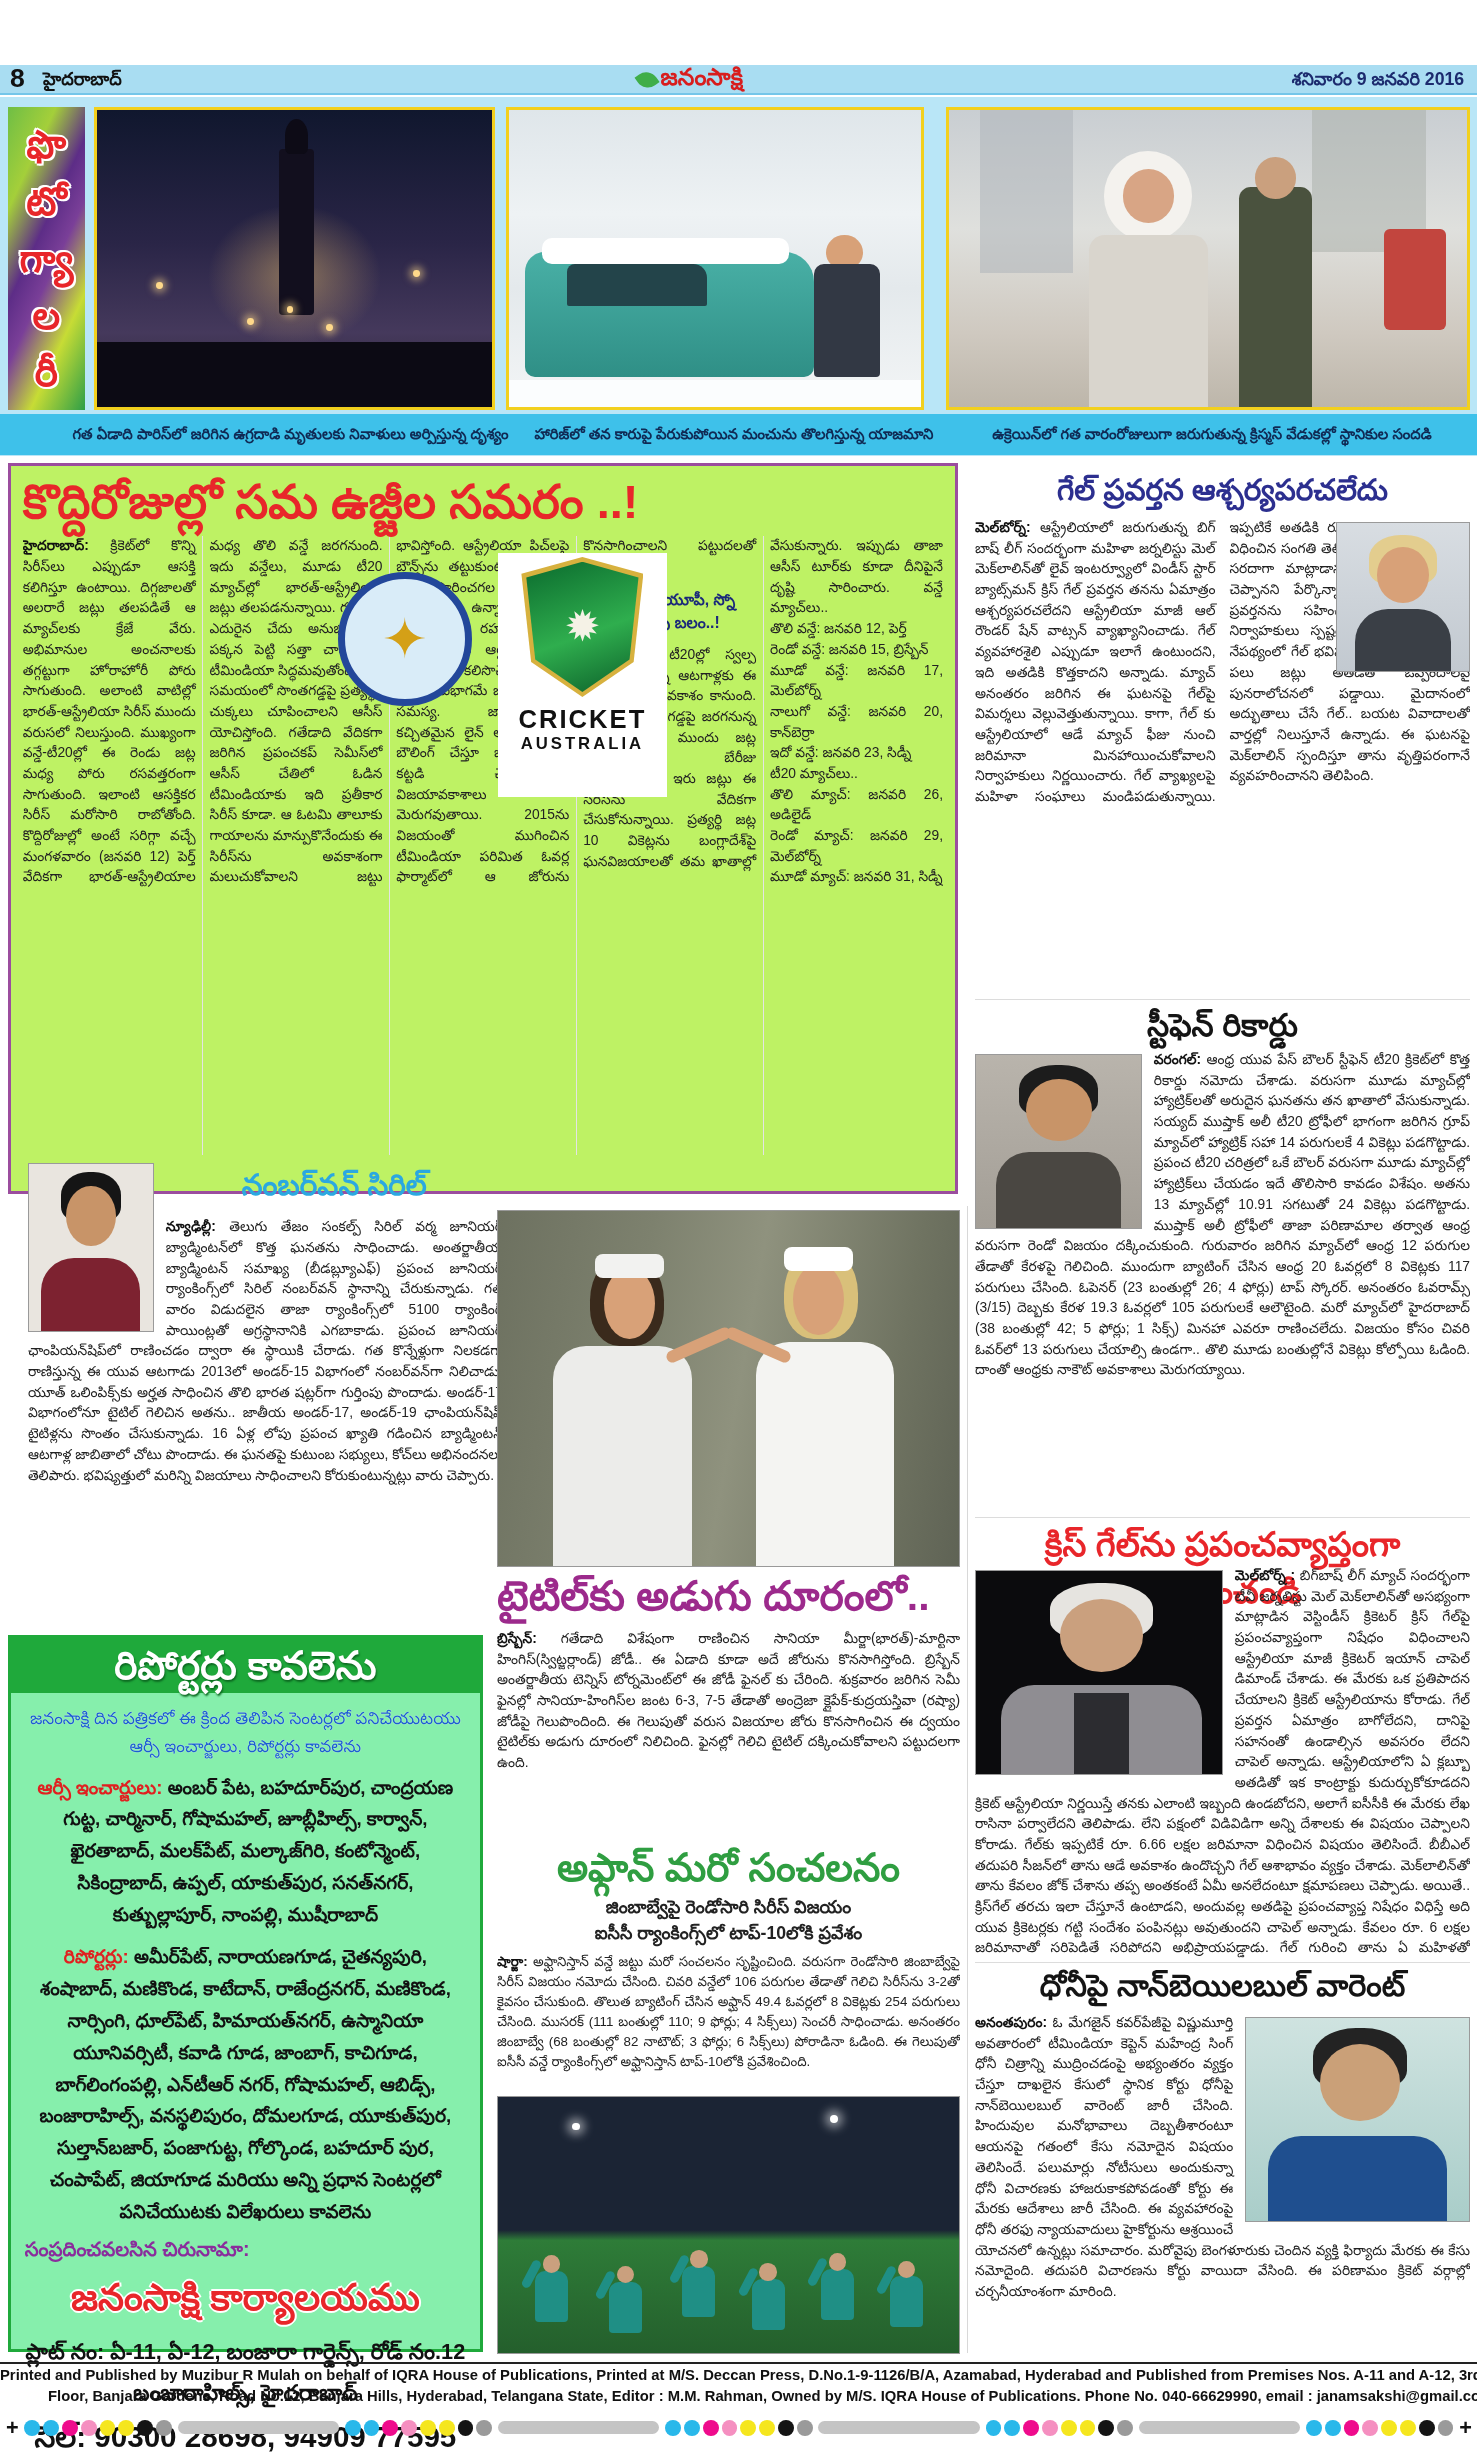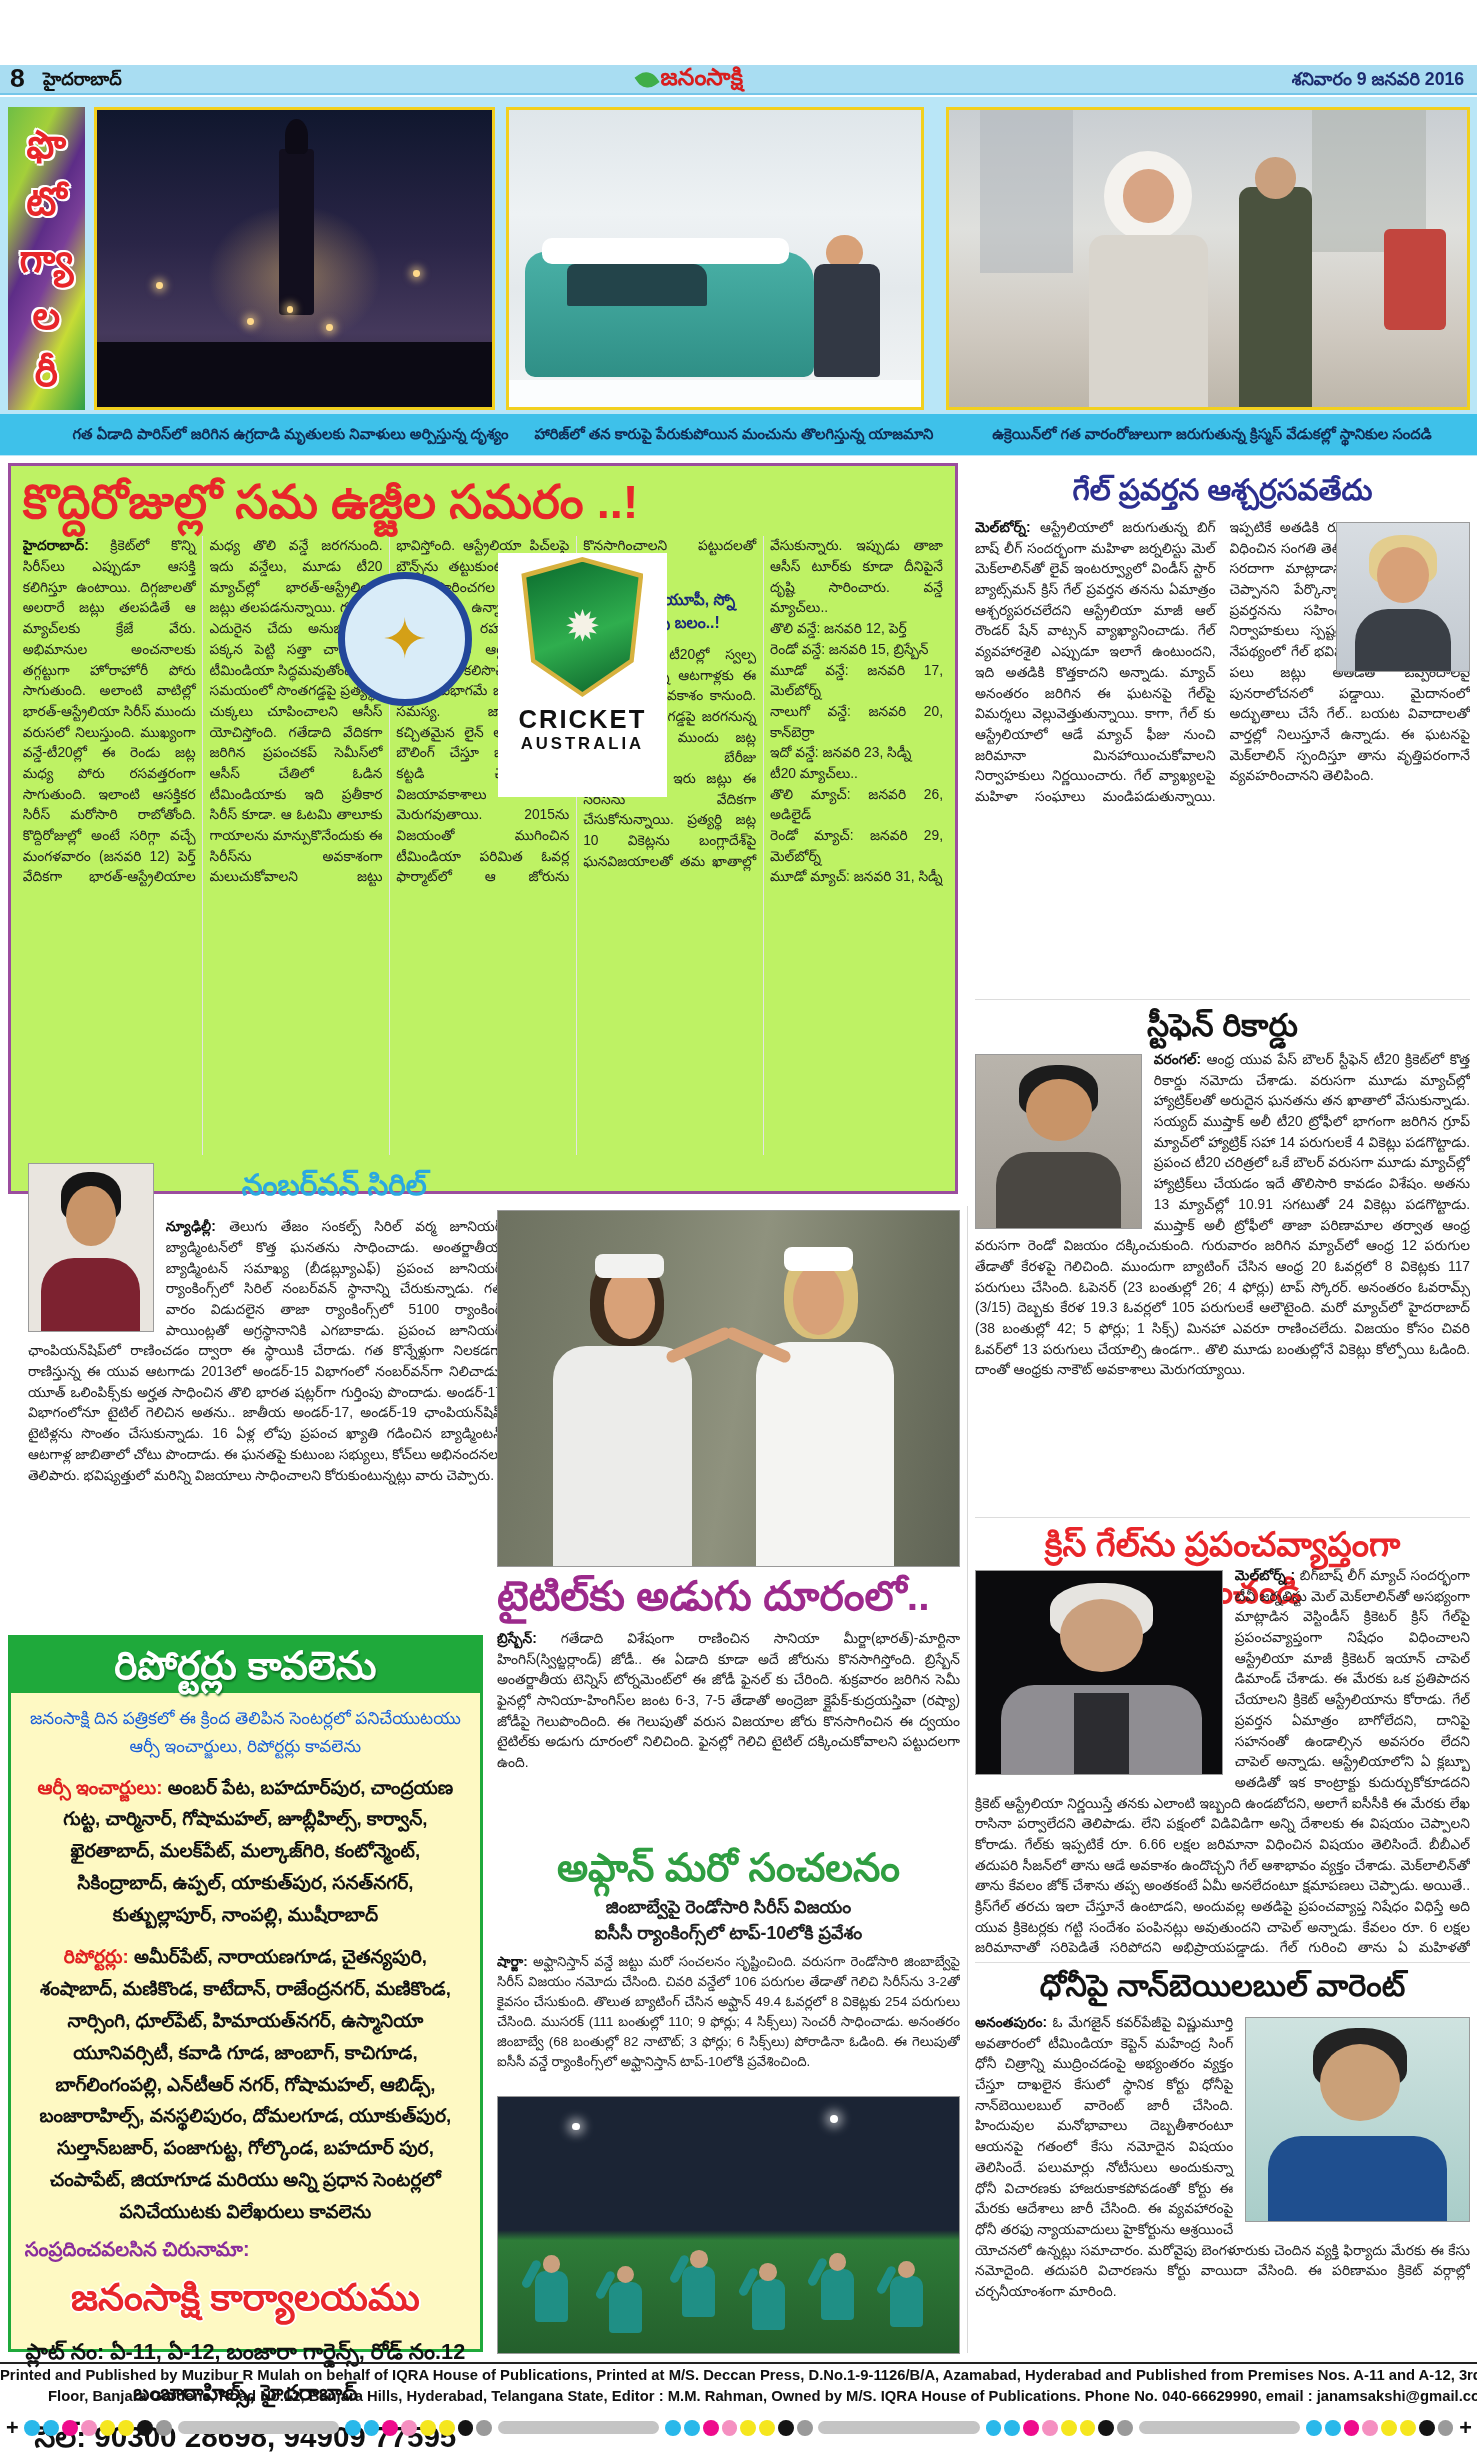--- a/index.html
+++ b/index.html
@@ -150,21 +150,21 @@
   .flood { position:absolute; width:7.9px; height:7.9px; border-radius:50%; background:#fff;
     box-shadow:0 0 9.9px 4.9px rgba(255,255,255,.5); }
   .afg-player { position:absolute; width:33px; height:51px; background:#1f8f85; border-radius:9.9px 9.9px 3.9px 3.9px; }
   .afg-player::before { content:""; position:absolute; left:7.9px; top:-15.8px; width:17.7px; height:17.7px;
     border-radius:50%; background:#caa07e; }
   .afg-player::after { content:""; position:absolute; left:-7.9px; top:-11.8px; width:8.9px; height:29.6px;
     background:#1f8f85; border-radius:4.9px; transform:rotate(28deg); }
 
   
   .ad-box { position:absolute; left:7.9px; top:1635px; width:475px; height:717px;
-    border:3.9px solid #1fa93b; background:#fef9c3; }
+    border:3.9px solid #1fa93b; background:#86efac; }
   .ad-title { height:55px; background:#1fa93b; color:#fff; font-size:39px; font-weight:bold;
     text-align:center; line-height:55px; text-shadow:1px 2px 2px #0d6b22; }
   .ad-content { padding:11.8px 13.8px; display:flex; flex-direction:column; gap:10.8px; }
   .ad-intro { color:#1a5fd0; font-weight:normal; font-size:17px; text-align:center; line-height:1.65;
     text-shadow:0 0 1px #fff; }
   .ad-list { font-size:18.7px; font-weight:600; color:#111; text-align:center; line-height:1.7; }
   .ad-label-red { color:#e02020; font-weight:bold; }
   .ad-contact { color:#8a2d9c; font-weight:bold; font-size:19.7px; }
   .ad-office { text-align:center; color:#e8262a; font-size:37px; font-weight:bold;
     text-shadow:-2px 0 #fff,2px 0 #fff,0 -2px #fff,0 2px #fff; }
@@ -271,21 +271,21 @@
     <div class="ca-shield-outer">
       <div class="ca-shield-inner">
         <span class="ca-star">✹</span>
       </div>
     </div>
     <div class="ca-line1">CRICKET</div>
     <div class="ca-line2">AUSTRALIA</div>
   </div>
 </div>
 
-<div class="rc-head gr-head">గేల్ ప్రవర్తన ఆశ్చర్రసవతేదు</div>
+<div class="rc-head gr-head">గేల్ ప్రవర్తన ఆశ్చర్యపరచలేదు</div>
 <div class="rc-body gr-body">
   <b class="dateline">మెల్‌బోర్న్:</b>
   <span> ఆస్ట్రేలియాలో జరుగుతున్న బిగ్ బాష్ లీగ్ సందర్భంగా మహిళా జర్నలిస్టు మెల్ మెక్‌లాలిన్‌తో లైవ్ ఇంటర్వ్యూలో విండీస్ స్టార్ బ్యాట్స్‌మన్ క్రిస్ గేల్ ప్రవర్తన తనను ఏమాత్రం ఆశ్చర్యపరచలేదని ఆస్ట్రేలియా మాజీ ఆల్ రౌండర్ షేన్ వాట్సన్ వ్యాఖ్యానించాడు. గేల్ వ్యవహారశైలి ఎప్పుడూ ఇలాగే ఉంటుందని, ఇది అతడికి కొత్తకాదని అన్నాడు. మ్యాచ్ అనంతరం జరిగిన ఈ ఘటనపై గేల్‌పై విమర్శలు వెల్లువెత్తుతున్నాయి. కాగా, గేల్ కు ఆస్ట్రేలియాలో ఆడే మ్యాచ్ ఫీజు నుంచి జరిమానా మినహాయించుకోవాలని నిర్వాహకులు నిర్ణయించారు. గేల్ వ్యాఖ్యలపై మహిళా సంఘాలు మండిపడుతున్నాయి. ఇప్పటికే అతడికి రూ.6.66 లక్షల జరిమానా విధించిన సంగతి తెలిసిందే. గేల్ మాత్రం తాను సరదాగా మాట్లాడానని, క్షమాపణలు కూడా చెప్పానని పేర్కొన్నాడు. అయితే ఇలాంటి ప్రవర్తనను సహించబోమని బిగ్ బాష్ నిర్వాహకులు స్పష్టం చేశారు. ఈ వివాదం నేపథ్యంలో గేల్ భవిష్యత్తుపై చర్చ మొదలైంది. పలు జట్లు అతడితో ఒప్పందాలపై పునరాలోచనలో పడ్డాయి. మైదానంలో అద్భుతాలు చేసే గేల్.. బయట వివాదాలతో వార్తల్లో నిలుస్తూనే ఉన్నాడు. ఈ ఘటనపై మెక్‌లాలిన్ స్పందిస్తూ తాను వృత్తిపరంగానే వ్యవహరించానని తెలిపింది.</span>
 </div>
 <div class="photo abs gayle-photo">
   <div class="p-hair" style="left:24%;top:8%;width:52%;height:34%;background:#e3cd8e;border-radius:46% 46% 30% 30%;"></div>
   <div class="p-face" style="left:30%;top:16%;width:40%;height:38%;"></div>
   <div class="p-torso" style="left:14%;top:58%;width:72%;height:42%;background:#3a3f46;"></div>
 </div>
 

